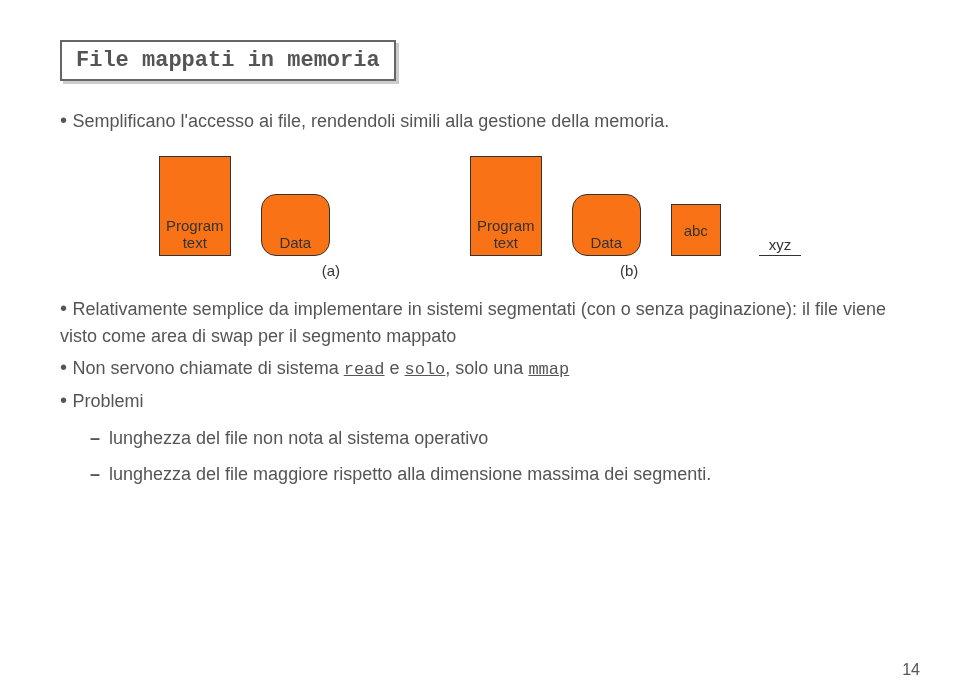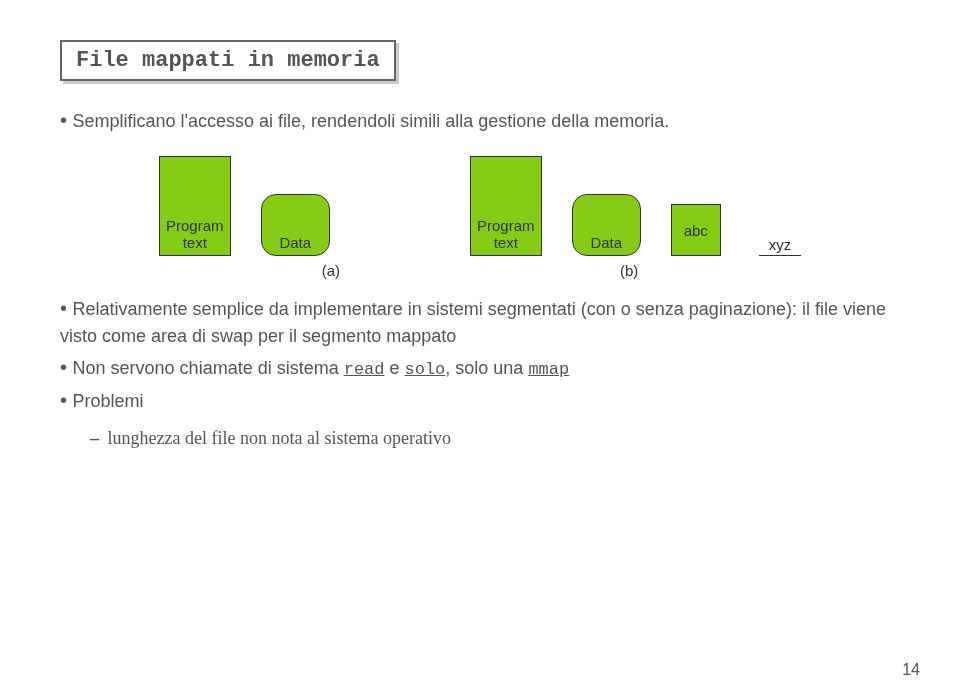--- a/index.html
+++ b/index.html
@@ -42,21 +42,21 @@
     gap: 140px;
     margin: 10px 0 6px 0;
   }
   .row {
     display: flex;
     align-items: flex-end;
     gap: 30px;
   }
   .box {
     border: 1.5px solid #333;
-    background: #84cc16;
+    background: #f97316;
     font-family: Arial, Helvetica, sans-serif;
     font-size: 15px;
     color: #333;
     display: flex;
     align-items: flex-end;
     justify-content: center;
     text-align: center;
     padding-bottom: 4px;
     box-sizing: border-box;
   }
@@ -90,21 +90,21 @@
   }
   .mono {
     font-family: 'Courier New', Courier, monospace;
     font-size: 17px;
     text-decoration: underline;
   }
   .sublist {
     margin: 8px 0 0 30px;
   }
   .subitem {
-    font-family: Liberation Serif, serif;
+    font-family: Liberation Sans, sans-serif;
     font-size: 18px;
     color: #555;
     margin: 10px 0;
     line-height: 1.45;
   }
   .subitem::before {
     content: "– ";
     font-weight: bold;
     color: #555;
     margin-right: 4px;
@@ -150,18 +150,19 @@
 <p class="bullet-main">Relativamente semplice da implementare in sistemi segmentati (con o senza paginazione): il file viene visto come area di swap per il segmento mappato</p>
 
 <p class="bullet-main">
   <span>Non servono chiamate di sistema </span><span class="mono">read</span><span> e </span><span class="mono">solo</span><span>, solo una </span><span class="mono">mmap</span>
 </p>
 
 <p class="bullet-main">Problemi</p>
 
 <div class="sublist">
   <p class="subitem">lunghezza del file non nota al sistema operativo</p>
+  <p class="subitem">lunghezza del file maggiore rispetto alla dimensione massima dei segmenti.</p>
 </div>
 
 <div class="page-num">14</div>
 
 
 
 
 </body></html>

